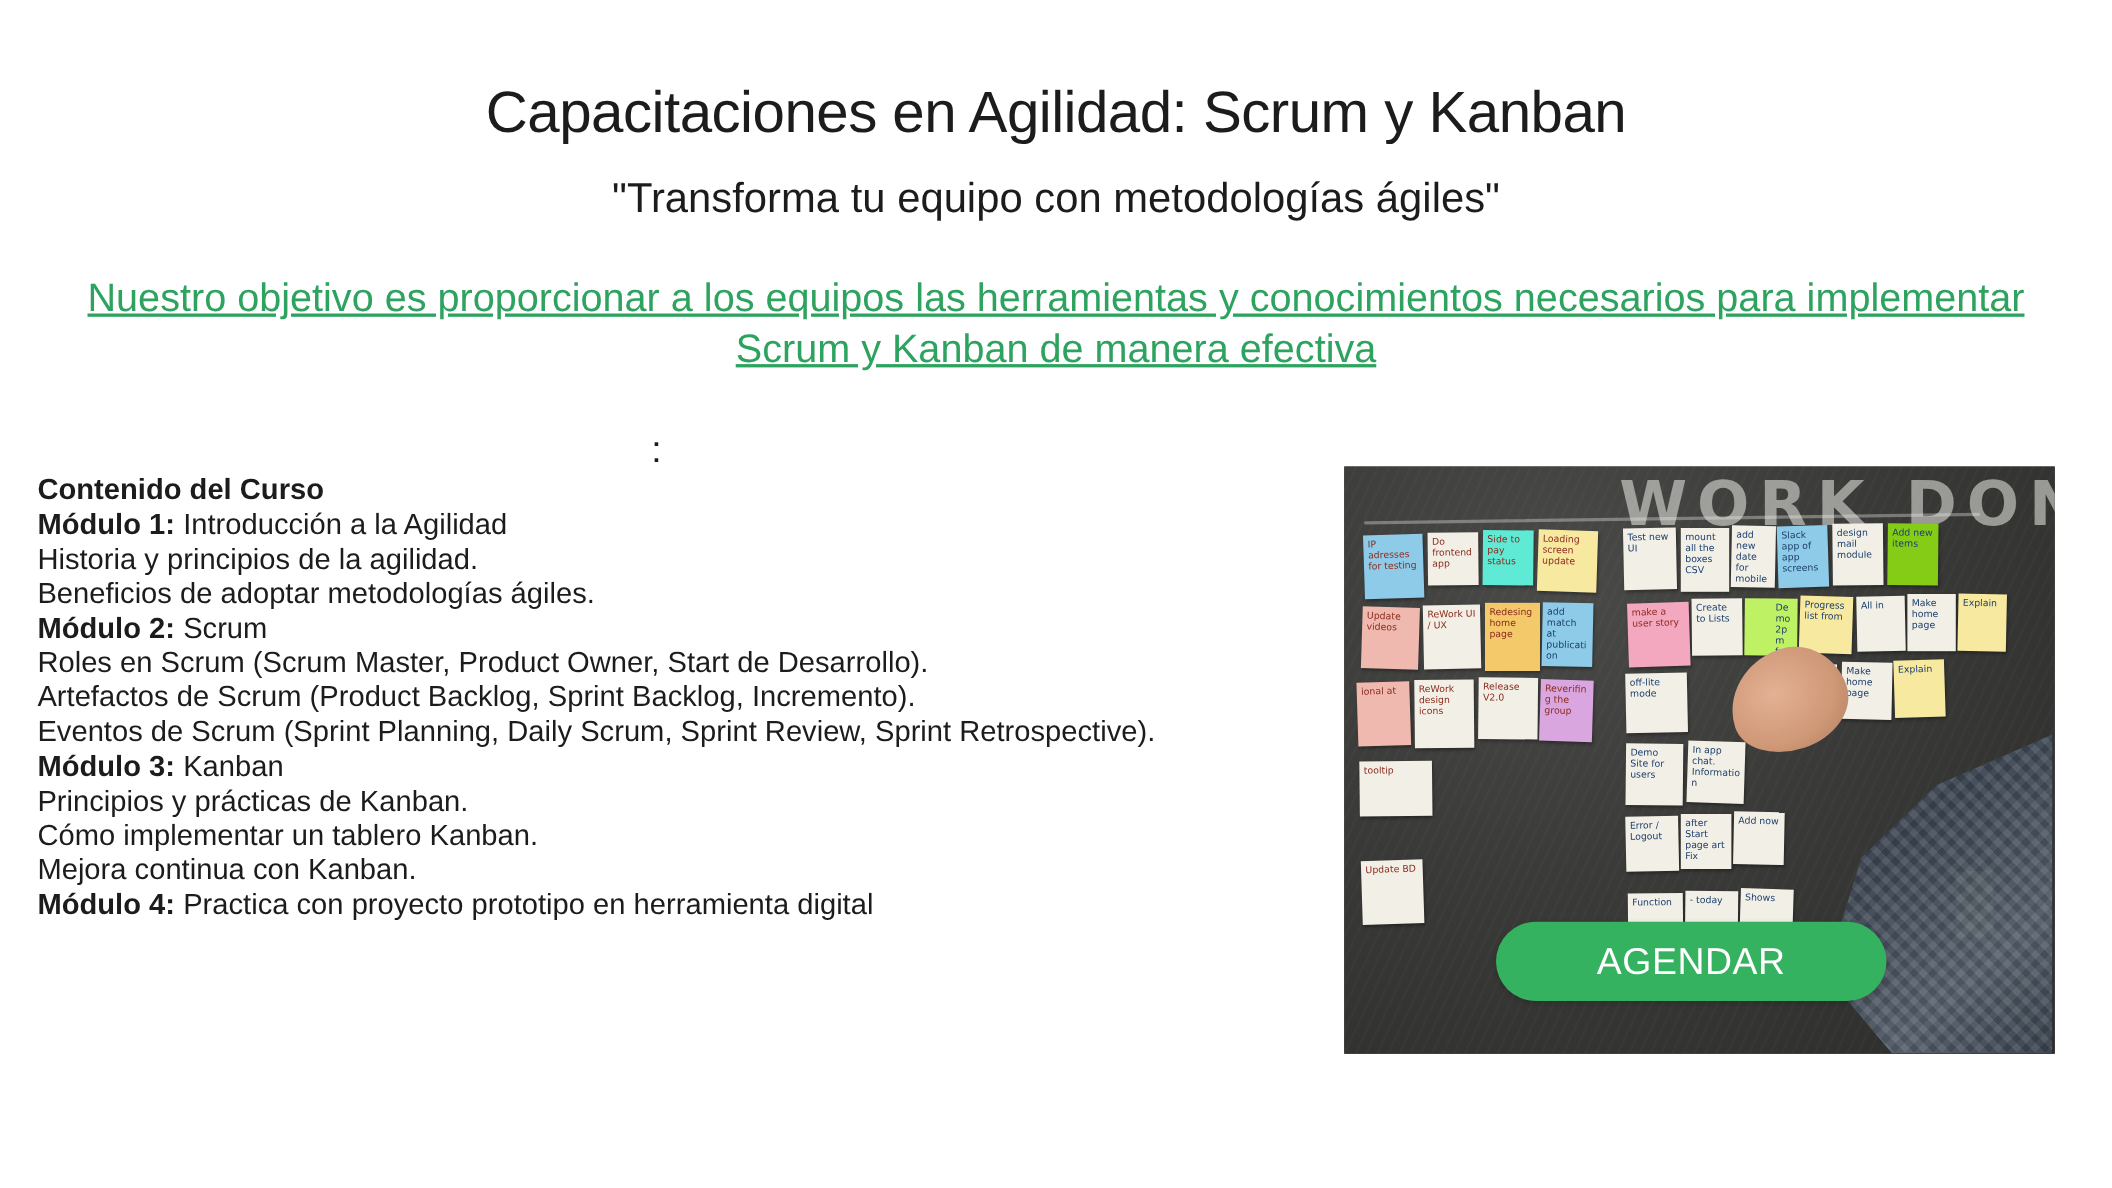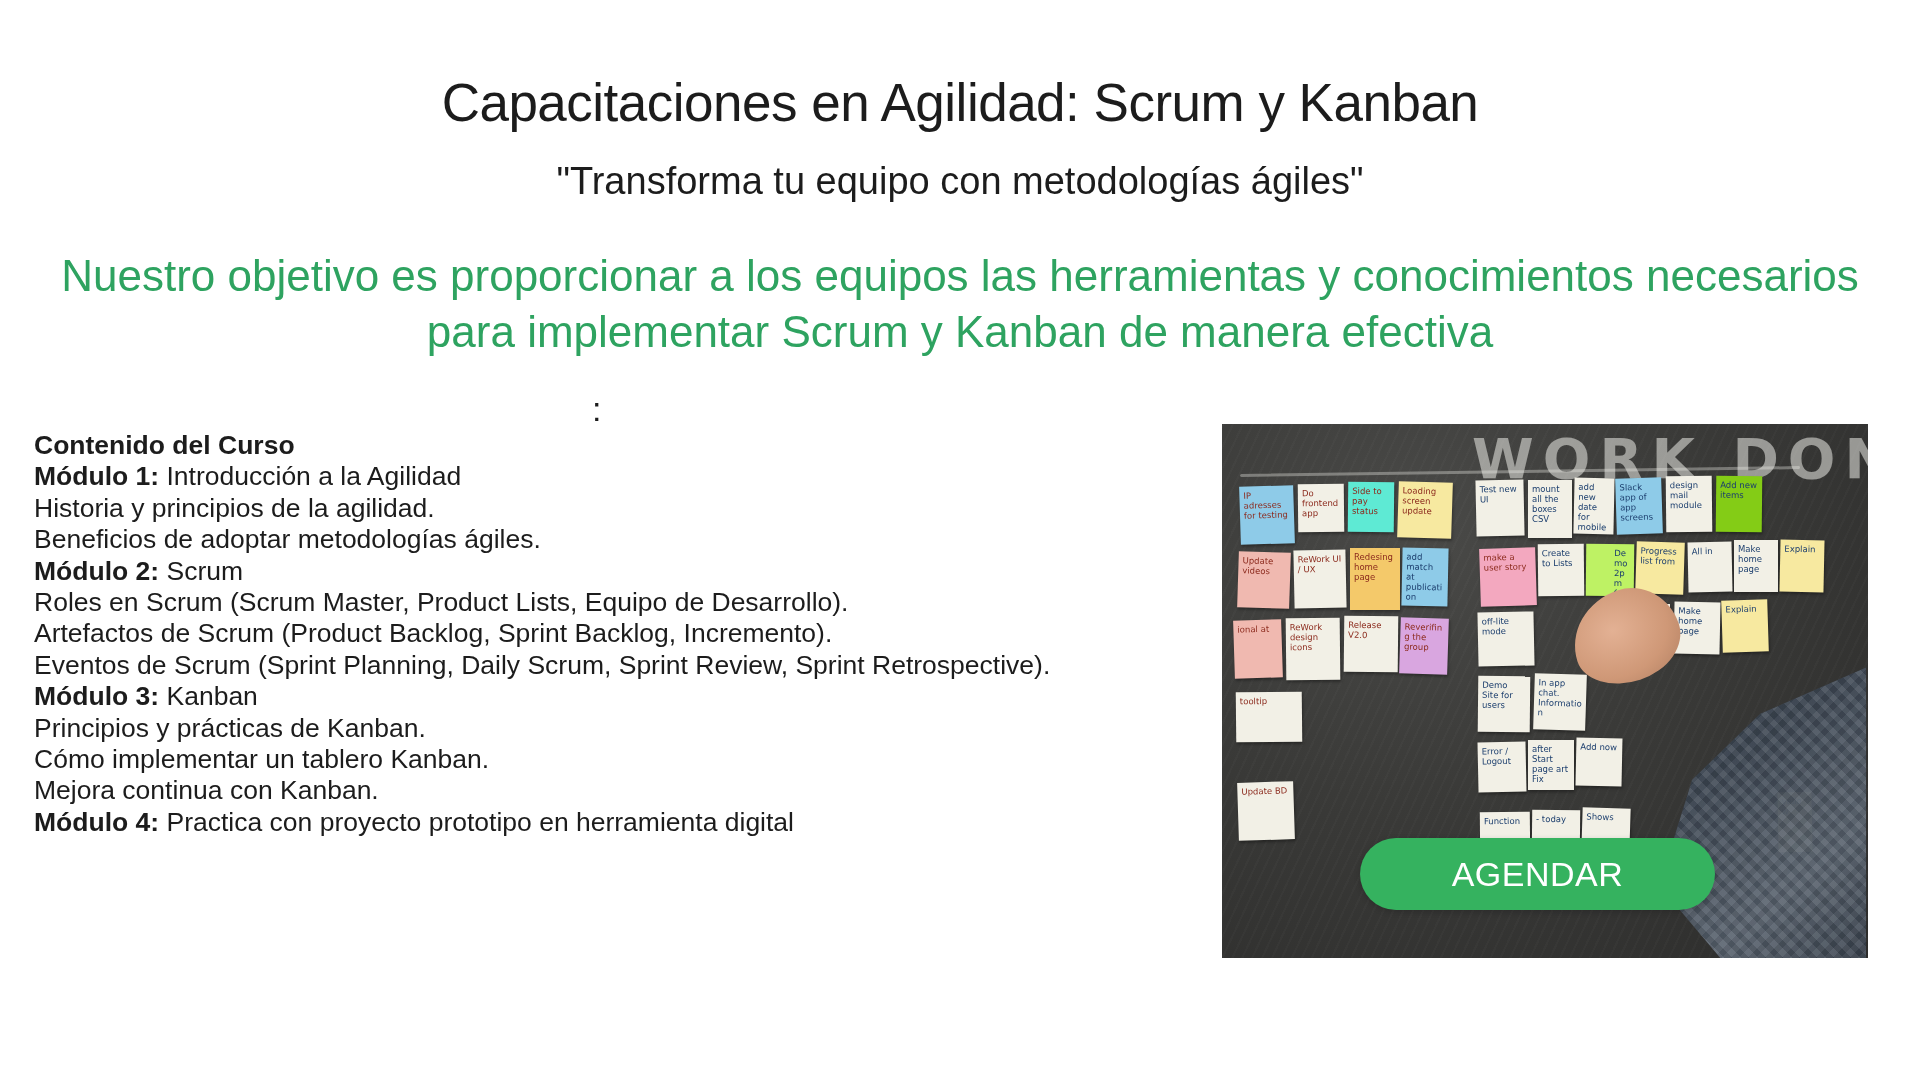--- a/index.html
+++ b/index.html
@@ -45,24 +45,25 @@
     font-weight: 400;
     color: #1c1c1c;
   }
 
   .objective {
     position: absolute;
     top: 248px;
     left: 40px;
     width: 1840px;
     text-align: center;
-    font-size: 44px;
+    font-size: 36px;
     line-height: 1.28;
     font-weight: 400;
     color: #2ea360;
+    text-decoration: underline;
   }
 
   .stray-dot {
     position: absolute;
     left: 592px;
     top: 392px;
     font-size: 34px;
     color: #1c1c1c;
     line-height: 1;
   }
@@ -207,21 +208,21 @@
   <div class="objective">Nuestro objetivo es proporcionar a los equipos las herramientas y conocimientos necesarios para implementar Scrum y Kanban de manera efectiva</div>
 
   <div class="stray-dot">:</div>
 
   <div class="content">
     <span class="line heading">Contenido del Curso</span>
     <span class="line"><b>Módulo 1:</b><span> Introducción a la Agilidad</span></span>
     <span class="line"><span>Historia y principios de la agilidad.</span></span>
     <span class="line"><span>Beneficios de adoptar metodologías ágiles.</span></span>
     <span class="line"><b>Módulo 2:</b><span> Scrum</span></span>
-    <span class="line"><span>Roles en Scrum (Scrum Master, Product Lists, Equipo de Desarrollo).</span></span>
+    <span class="line"><span>Roles en Scrum (Scrum Master, Product Owner, Start de Desarrollo).</span></span>
     <span class="line"><span>Artefactos de Scrum (Product Backlog, Sprint Backlog, Incremento).</span></span>
     <span class="line"><span>Eventos de Scrum (Sprint Planning, Daily Scrum, Sprint Review, Sprint Retrospective).</span></span>
     <span class="line"><b>Módulo 3:</b><span> Kanban</span></span>
     <span class="line"><span>Principios y prácticas de Kanban.</span></span>
     <span class="line"><span>Cómo implementar un tablero Kanban.</span></span>
     <span class="line"><span>Mejora continua con Kanban.</span></span>
     <span class="line"><b>Módulo 4:</b><span> Practica con proyecto prototipo en herramienta digital</span></span>
   </div>
 
   <div class="photo">

